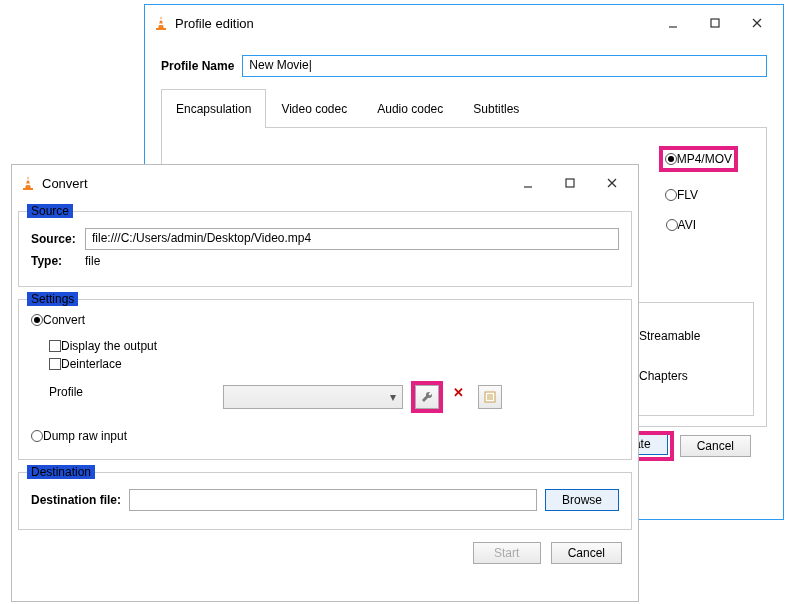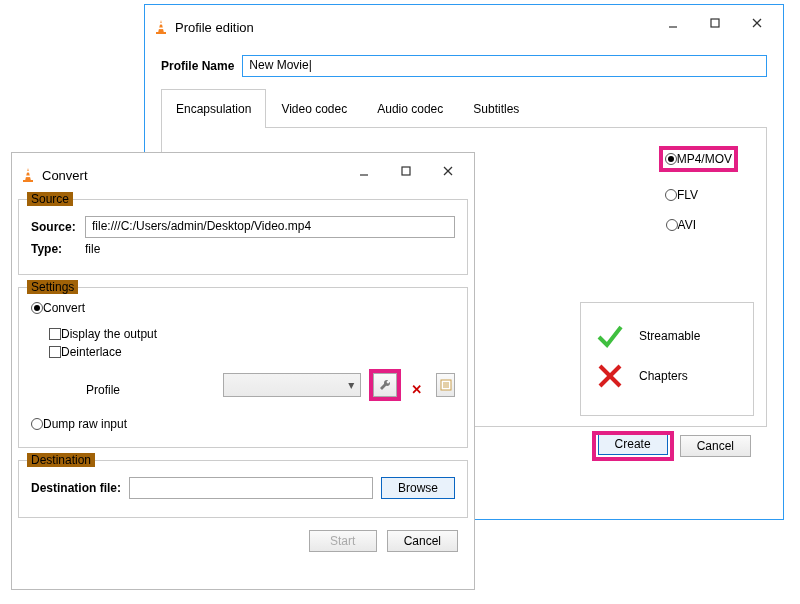--- a/index.html
+++ b/index.html
@@ -1,55 +1,55 @@
 <!DOCTYPE html>
 <html><head>
 <meta charset="utf-8">
 <style>
   * { box-sizing: border-box; font-family: "Segoe UI", Tahoma, sans-serif; font-size: 12px; }
   body { margin:0; width:800px; height:604px; background:#fff; position:relative; }
   .win { position:absolute; border:1px solid #2d9af2; background:#fff; }
   .win.gray { border:1px solid #bbb; }
-  .titlebar { display:flex; align-items:flex-end; padding:6px 8px; gap:6px; }
+  .titlebar { display:flex; align-items:center; padding:6px 8px; gap:6px; }
   .cone { display:inline-block; width:16px; height:16px; position:relative; }
   .cone svg { width:16px; height:16px; }
   .title { font-size:13px; flex:0 0 auto; }
   .tb-spacer { flex:1; }
   .sysbtn { width:36px; height:24px; display:flex; align-items:center; justify-content:center; color:#333; }
   .sysbtn svg { width:12px; height:12px; stroke:#333; stroke-width:1.2; fill:none; }
   .content { padding:10px 16px 16px 16px; }
   .row { display:flex; align-items:center; gap:8px; margin:4px 0; }
   .label { font-size:12px; color:#000;font-weight:bold; }
   .textbox { flex:1; border:1px solid #2d9af2; background:#fff; height:22px; padding:2px 6px; font-size:12px; color:#000; }
   .textbox.caret::after{content:"|"; color:#000;}
   .tabs { display:flex; margin-top:12px; border-bottom:1px solid #ccc; }
   .tab { padding:12px 14px; border:1px solid transparent; border-bottom:none; margin-bottom:-1px; }
   .tab.active { border-color:#ccc; background:#fff; }
   .fieldset { border:1px solid #ccc; margin:10px 6px 12px 6px; padding:12px 12px 14px 12px; position:relative; }
-  .fieldset > .legend { position:absolute; top:-8px; left:8px; background:#a16207; padding:0 4px; color:#000; font-size:12px; }
+  .fieldset > .legend { position:absolute; top:-8px; left:8px; background:#1d4ed8; padding:0 4px; color:#000; font-size:12px; }
   .radio, .check { display:inline-flex; align-items:center; }
   .radio .dot { width:12px; height:12px; border:1px solid #555; border-radius:50%; display:inline-flex; align-items:center; justify-content:center; }
   .radio.selected .dot::after { content:""; width:6px; height:6px; background:#000; border-radius:50%; }
   .check .box { width:12px; height:12px; border:1px solid #555; display:inline-block; }
   .btn { border:1px solid #aaa; background:linear-gradient(#fafafa,#e9e9e9); padding:3px 16px; font-size:12px; min-width:68px; text-align:center; }
   .btn.blue { border:1px solid #0a66c2; background:#e9f2fb; }
   .btn.disabled { color:#aaa; }
   .iconbtn { width:24px; height:24px; border:1px solid #aaa; background:linear-gradient(#fafafa,#e9e9e9); display:flex; align-items:center; justify-content:center; }
   .del-x { color:#c00; font-weight:bold; font-size:13px; }
   .dropdown { display:flex; align-items:center; border:1px solid #aaa; background:linear-gradient(#f3f3f3,#eaeaea); height:24px; }
   .dropdown .slot { flex:1; }
   .dropdown .arrow { width:18px; text-align:center; color:#555; }
   .hl { border:4px solid #e31f84; padding:2px; display:inline-flex; align-items:center; }
   .pinkwrap { outline:4px solid #e31f84; }
   .status-row { display:flex; align-items:center; gap:14px; margin:10px 0; }
   .status-row .mark { width:30px; height:30px; }
   
   #win-profile { left:144px; top:4px; width:640px; height:516px; }
   
-  #win-convert { left:11px; top:152px; width:464px; height:438px; }
+  #win-convert { left:11px; top:164px; width:628px; height:438px; }
   .flexend { display:flex; justify-content:flex-end; gap:10px; padding:8px 16px 12px; }
 </style>
 </head>
 <body>
 
 <div id="win-profile" class="win">
   <div class="titlebar">
     <span class="cone">
       <svg viewBox="0 0 16 16">
           <polygon points="8,1 11,14 5,14" fill="#f58220"></polygon>
@@ -189,21 +189,21 @@
             <span class="box"></span>
             <span>Display the output</span>
           </label>
         </div>
       <div class="row">
           <label class="check">
             <span class="box"></span>
             <span>Deinterlace</span>
           </label>
         </div>
-      <div class="row" style="margin-top:14px;align-items:flex-end;margin-left:37px;">
+      <div class="row" style="margin-top:14px;align-items:flex-start;">
         <span style="width:60px;">Profile</span>
         <span style="width:98px;"></span>
         <span class="dropdown" style="width:180px;">
           <span class="slot"></span>
             <span class="arrow">▾</span>
         </span>
         <span class="pinkwrap" style="display:inline-flex;margin-left:4px;">
           <span class="iconbtn">
             <svg width="14" height="14" viewBox="0 0 14 14">
                 <path d="M9 2a3 3 0 0 0-3 3c0 .3.05.6.13.87L2 10l2 2 4.13-4.13c.27.08.57.13.87.13a3 3 0 0 0 3-3c0-.4-.08-.78-.22-1.12L10 5.65 8.35 4l1.77-1.78A3 3 0 0 0 9 2z" fill="#777"></path>

